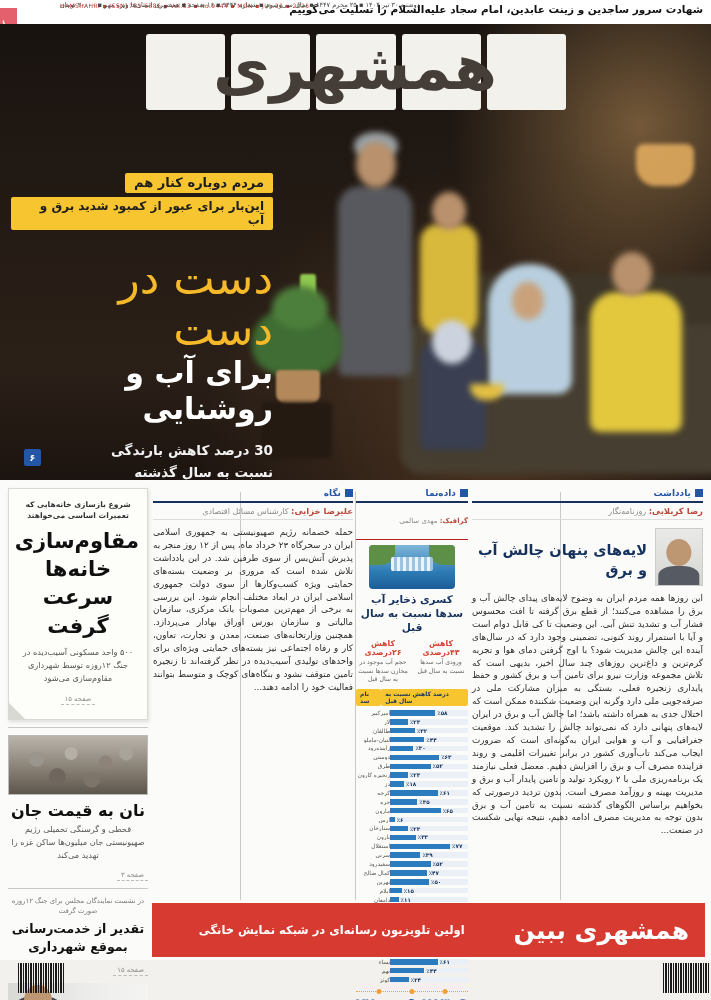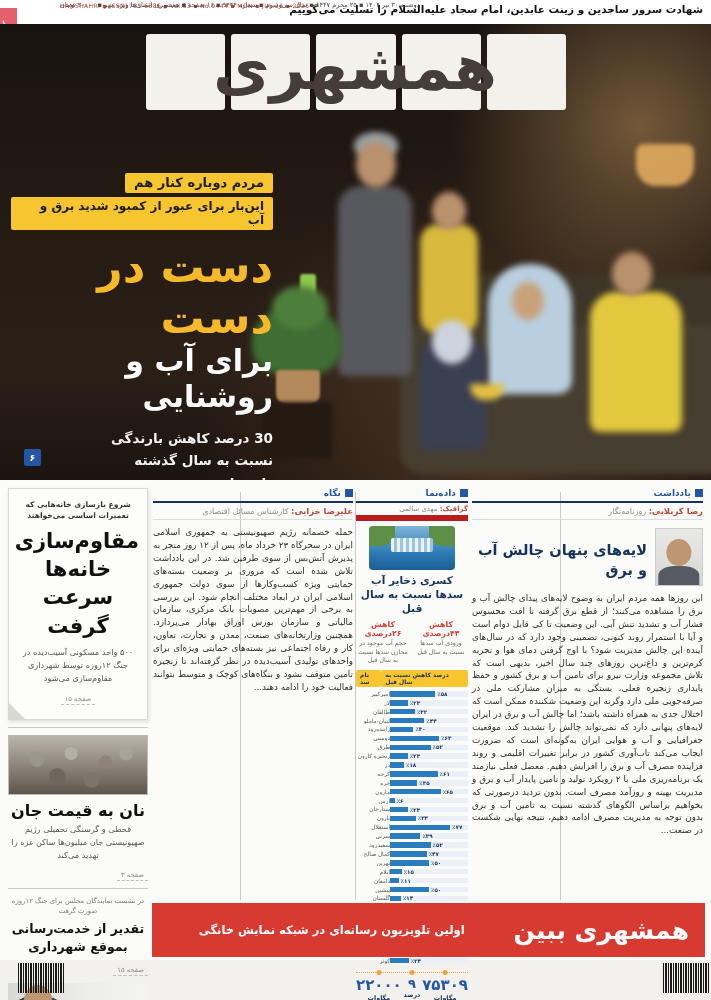--- a/index.html
+++ b/index.html
@@ -47,21 +47,21 @@
   .masthead { position:absolute; top:10px; left:146px; width:420px; height:76px; display:flex; gap:6px; direction:rtl; }
   .masthead .box { flex:1; background:#f3f1ec; border-radius:3px; }
   .masthead .logo-word { position:absolute; top:-6px; right:6px; width:410px; text-align:center;
       font-size:62px; font-weight:900; color:#453d37; letter-spacing:-2px; line-height:80px; }
 
   
   .hero-text { position:absolute; top:148px; right:438px; width:262px; text-align:right; direction:rtl; }
   .chip { display:inline-block; background:#f7c530; color:#1d1d1d; font-weight:bold; font-size:13px;
           padding:2px 9px 3px; border-radius:2px; margin-bottom:4px; }
   .chip2 { font-size:12px; }
-  .hl1 { color:#f5b929; font-size:44px; font-weight:700; line-height:1.15; margin-top:8px; }
+  .hl1 { color:#f5b929; font-size:44px; font-weight:400; line-height:1.15; margin-top:20px; }
   .hl2 { color:#ffffff; font-size:30px; font-weight:900; line-height:1.2; }
   .hero-sub { color:#f2f2f2; font-size:13.5px; font-weight:bold; line-height:1.65; margin-top:12px; width:200px; margin-right:0; margin-left:auto; direction:rtl; }
   .pageref-box { position:absolute; left:24px; bottom:14px; width:17px; height:17px; background:#2456a6; color:#fff;
                  font-size:9.5px; font-weight:bold; text-align:center; line-height:17px; border-radius:2px; }
 
   
   .lower { position:absolute; top:480px; left:0; width:711px; height:480px; background:#fbfbf9; }
   .vline { position:absolute; top:12px; height:408px; width:1px; background:#c9c9c5; }
 
   .col { position:absolute; top:8px; }
@@ -83,21 +83,21 @@
   .yad-title { font-size:14.5px; line-height:1.4; padding-top:12px; }
 
   
   .col-negah { right:358px; width:200px; }
   .negah-titlerow { display:flex; gap:8px; margin-top:8px; direction:rtl; align-items:flex-start; }
   .negah-portrait { width:44px; height:54px; flex:0 0 auto; }
   .negah-title { font-size:12.5px; line-height:1.5; padding-top:6px; }
 
   
   .col-dade { right:243px; width:112px; }
-  .credit { font-size:7px; color:#8a8a8a; padding:2px 0; border-bottom:6px solid #b91c1c; direction:rtl; }
+  .credit { font-size:7px; color:#8a8a8a; padding:14px 0; border-bottom:1px solid #b91c1c; direction:rtl; }
   .credit b { color:#bb4a3c; }
   .dam-illu { width:86px; height:44px; margin:5px auto 3px; position:relative; border-radius:4px; overflow:hidden;
       background:linear-gradient(180deg,#7fb6d9 0%, #2e7cb5 60%, #1b5e97 100%); }
   .dam-illu .bank-l, .dam-illu .bank-r { position:absolute; top:0; width:26px; height:20px; background:#5d8f46; }
   .dam-illu .bank-l { left:0; border-radius:0 0 60% 0; }
   .dam-illu .bank-r { right:0; border-radius:0 0 0 60%; }
   .dam-illu .wall { position:absolute; left:22px; right:22px; top:12px; height:14px;
       background:repeating-linear-gradient(90deg,#e9f3fa 0 3px, #9cc4e0 3px 6px); border-radius:2px; }
   .info-title { text-align:center; color:#16325c; font-weight:900; font-size:10.5px; line-height:1.35; margin:2px 0 4px; }
   .stats2 { display:flex; direction:rtl; gap:4px; text-align:center; }

